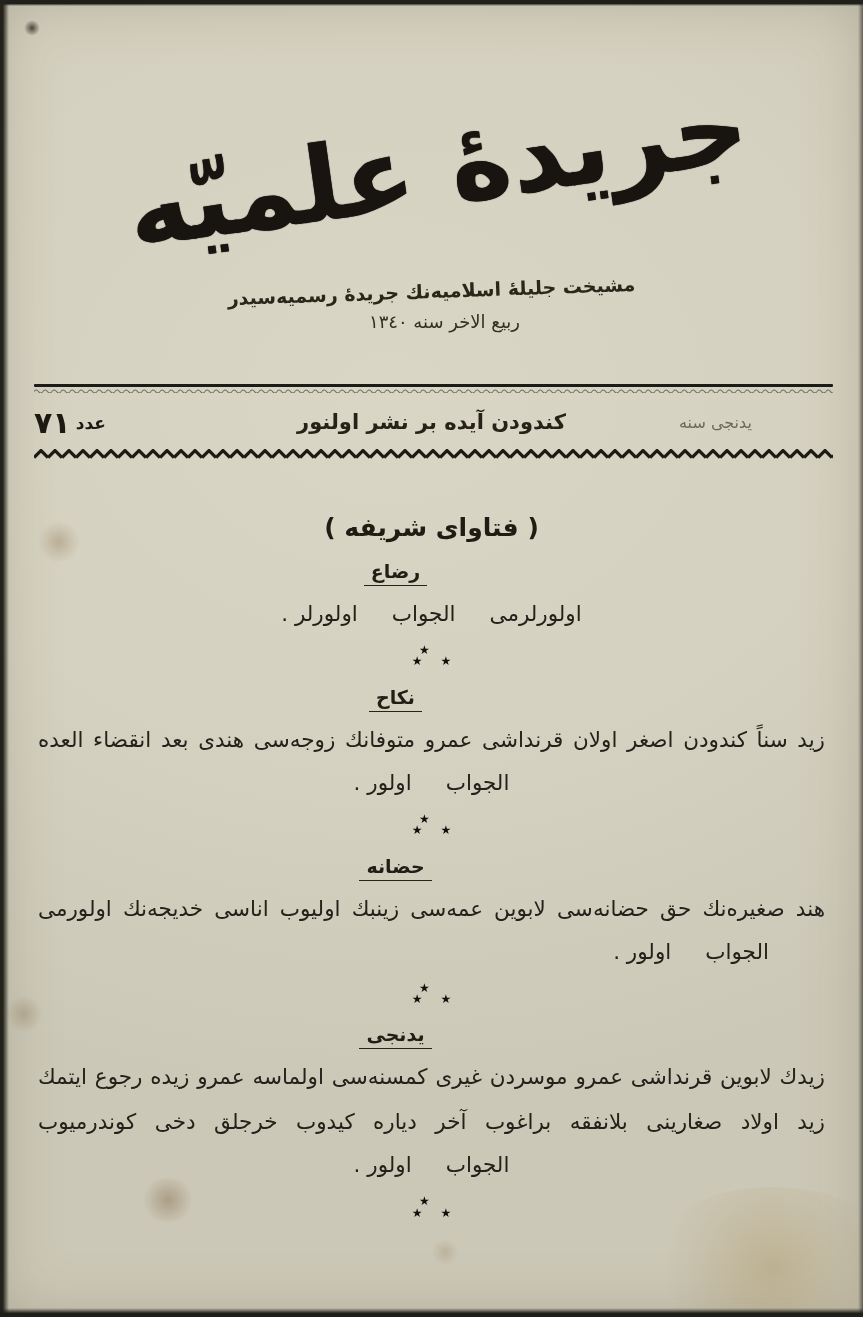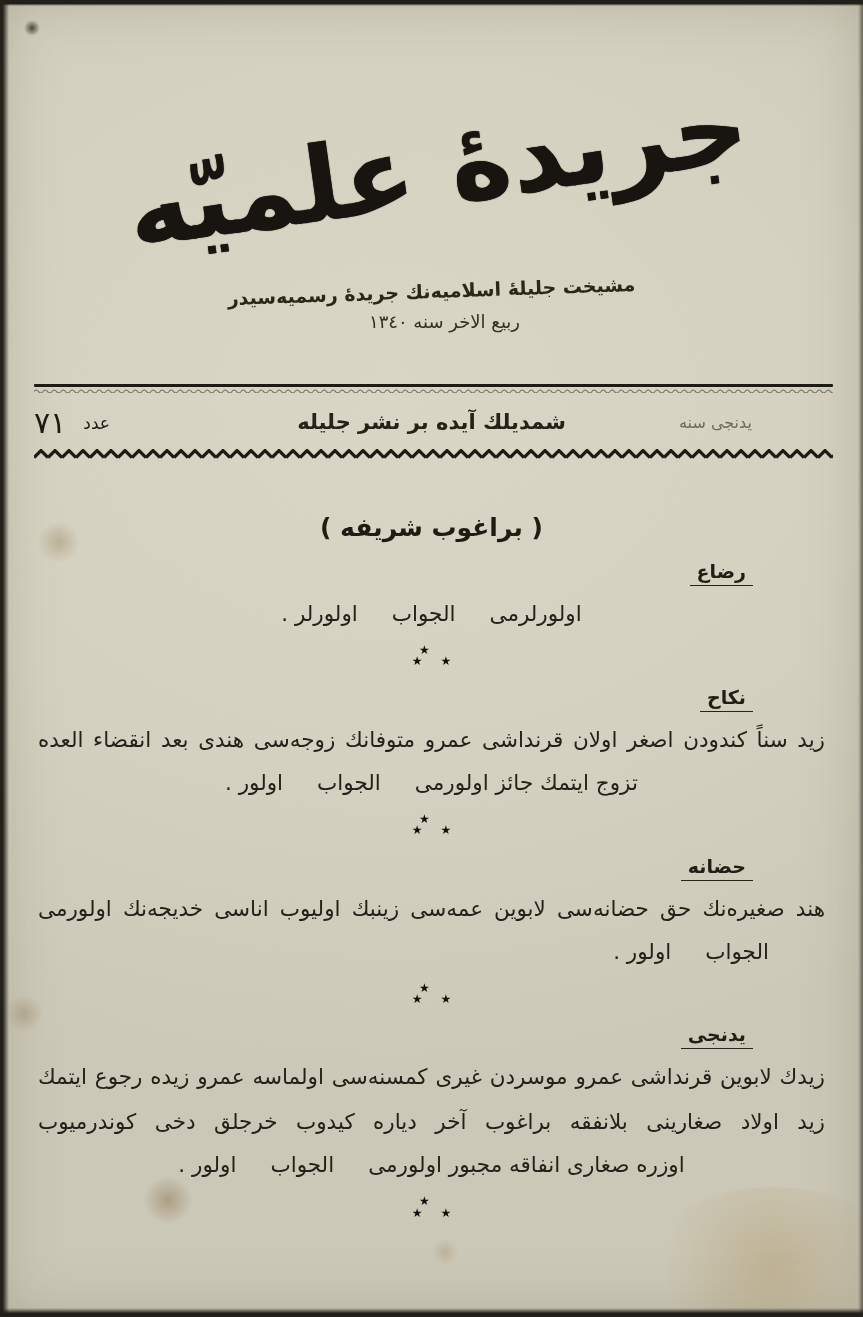--- a/index.html
+++ b/index.html
@@ -47,30 +47,30 @@
   .rule-block{margin:52px 30px 0 34px;}
   .rule-solid{height:3px;background:#1d1b15;border-radius:1px;}
   .rule-wave{display:block;margin-top:1px;}
   .header-bar{
     display:flex;align-items:center;direction:rtl;
     margin:0 30px;padding:8px 4px 4px 4px;height:42px;
   }
   .hb-right{flex:0 0 150px;font-size:16px;color:#6e6a58;text-align:left;}
   .hb-center{flex:1;text-align:center;font-size:21px;font-weight:bold;color:#262217;}
   .hb-left{flex:0 0 150px;text-align:left;direction:rtl;color:#1c1912;}
-  .issue-word{font-size:17px;font-weight:normal;vertical-align:middle;}
-  .issue-num{font-size:30px;font-weight:normal;vertical-align:middle;margin-right:12px;}
+  .issue-word{font-size:17px;font-weight:bold;vertical-align:middle;}
+  .issue-num{font-size:30px;font-weight:bold;vertical-align:middle;margin-right:0;}
   .zigzag{display:block;margin:2px 30px 0 34px;width:calc(100% - 64px);}
 
   
   main{position:relative;z-index:2;padding:0 38px;direction:rtl;}
   .section-title{margin:54px 0 0 0;text-align:center;font-size:25px;font-weight:bold;color:#1f1c14;}
   .fatwa{margin-top:6px;}
   .fatwa-heading{
-    margin:18px 72px 6px 0;font-size:19px;font-weight:bold;text-align:right;
+    margin:18px 72px 6px 0;font-size:19px;font-weight:bold;text-align:center;
   }
   .fatwa-heading span{display:inline-block;border-bottom:1.6px solid #26231b;padding:0 7px 3px 7px;}
   .fatwa-line{
     margin:2px 0 0 0;font-size:21.5px;line-height:2.0;color:#24201six;
     color:#24211a;text-align:justify;text-align-last:justify;text-justify:inter-word;direction:rtl;
   }
   .answer-line{
     display:flex;direction:rtl;gap:34px;align-items:baseline;
     font-size:21.5px;line-height:2.0;color:#24211a;
   }
@@ -111,38 +111,38 @@
         <pattern id="wavepat" width="9" height="5" patternUnits="userSpaceOnUse">
           <path d="M0 3.5 Q2.25 0.5 4.5 3.5 T9 3.5" fill="none" stroke="#6a675c" stroke-width="1.1"></path>
         </pattern>
       </defs>
       <rect width="100%" height="5" fill="url(#wavepat)"></rect>
     </svg>
   </div>
 
   <div class="header-bar">
     <div class="hb-right">يدنجى سنه</div>
-    <div class="hb-center">شمديلك آيده بر نشر جليله</div>
+    <div class="hb-center">كندودن آيده بر نشر اولنور</div>
     <div class="hb-left">
       <span class="issue-word">عدد</span>
       <span class="issue-num">٧١</span>
     </div>
   </div>
 
   <svg class="zigzag" height="10" preserveAspectRatio="none">
     <defs>
       <pattern id="zigpat" width="14" height="10" patternUnits="userSpaceOnUse">
         <path d="M0 8.5 L7 1.5 L14 8.5" fill="none" stroke="#1d1a14" stroke-width="3.2"></path>
       </pattern>
     </defs>
     <rect width="100%" height="10" fill="url(#zigpat)"></rect>
   </svg>
 
   <main>
-    <h2 class="section-title">( براغوب شريفه )</h2>
+    <h2 class="section-title">( فتاوای شريفه )</h2>
 
     <section class="fatwa">
       <h3 class="fatwa-heading">
         <span>رضاع</span>
       </h3>
       <div class="answer-line answer-center">
         <span>اولورلرمى</span>
         <span>الجواب</span>
         <span>اولورلر .</span>
       </div>
@@ -151,21 +151,20 @@
         <div class="star-bottom">★ ★</div>
       </div>
     </section>
 
     <section class="fatwa">
       <h3 class="fatwa-heading">
         <span>نكاح</span>
       </h3>
       <p class="fatwa-line">زيد سناً كندودن اصغر اولان قرنداشى عمرو متوفانك زوجه‌سى هندى بعد انقضاء العده</p>
       <div class="answer-line answer-center">
-        <span>تزوج ايتمك جائز اولورمى</span>
         <span>الجواب</span>
         <span>اولور .</span>
       </div>
       <div class="stars">
         <div class="star-top">★</div>
         <div class="star-bottom">★ ★</div>
       </div>
     </section>
 
     <section class="fatwa">
@@ -183,21 +182,20 @@
       </div>
     </section>
 
     <section class="fatwa">
       <h3 class="fatwa-heading">
         <span>يدنجى</span>
       </h3>
       <p class="fatwa-line">زيدك لابوين قرنداشى عمرو موسردن غيرى كمسنه‌سى اولماسه عمرو زيده رجوع ايتمك</p>
       <p class="fatwa-line">زيد اولاد صغارينى بلانفقه براغوب آخر دياره كيدوب خرجلق دخى كوندرميوب</p>
       <div class="answer-line answer-center">
-        <span>اوزره صغارى انفاقه مجبور اولورمى</span>
         <span>الجواب</span>
         <span>اولور .</span>
       </div>
       <div class="stars">
         <div class="star-top">★</div>
         <div class="star-bottom">★ ★</div>
       </div>
     </section>
   </main>
 </div>

